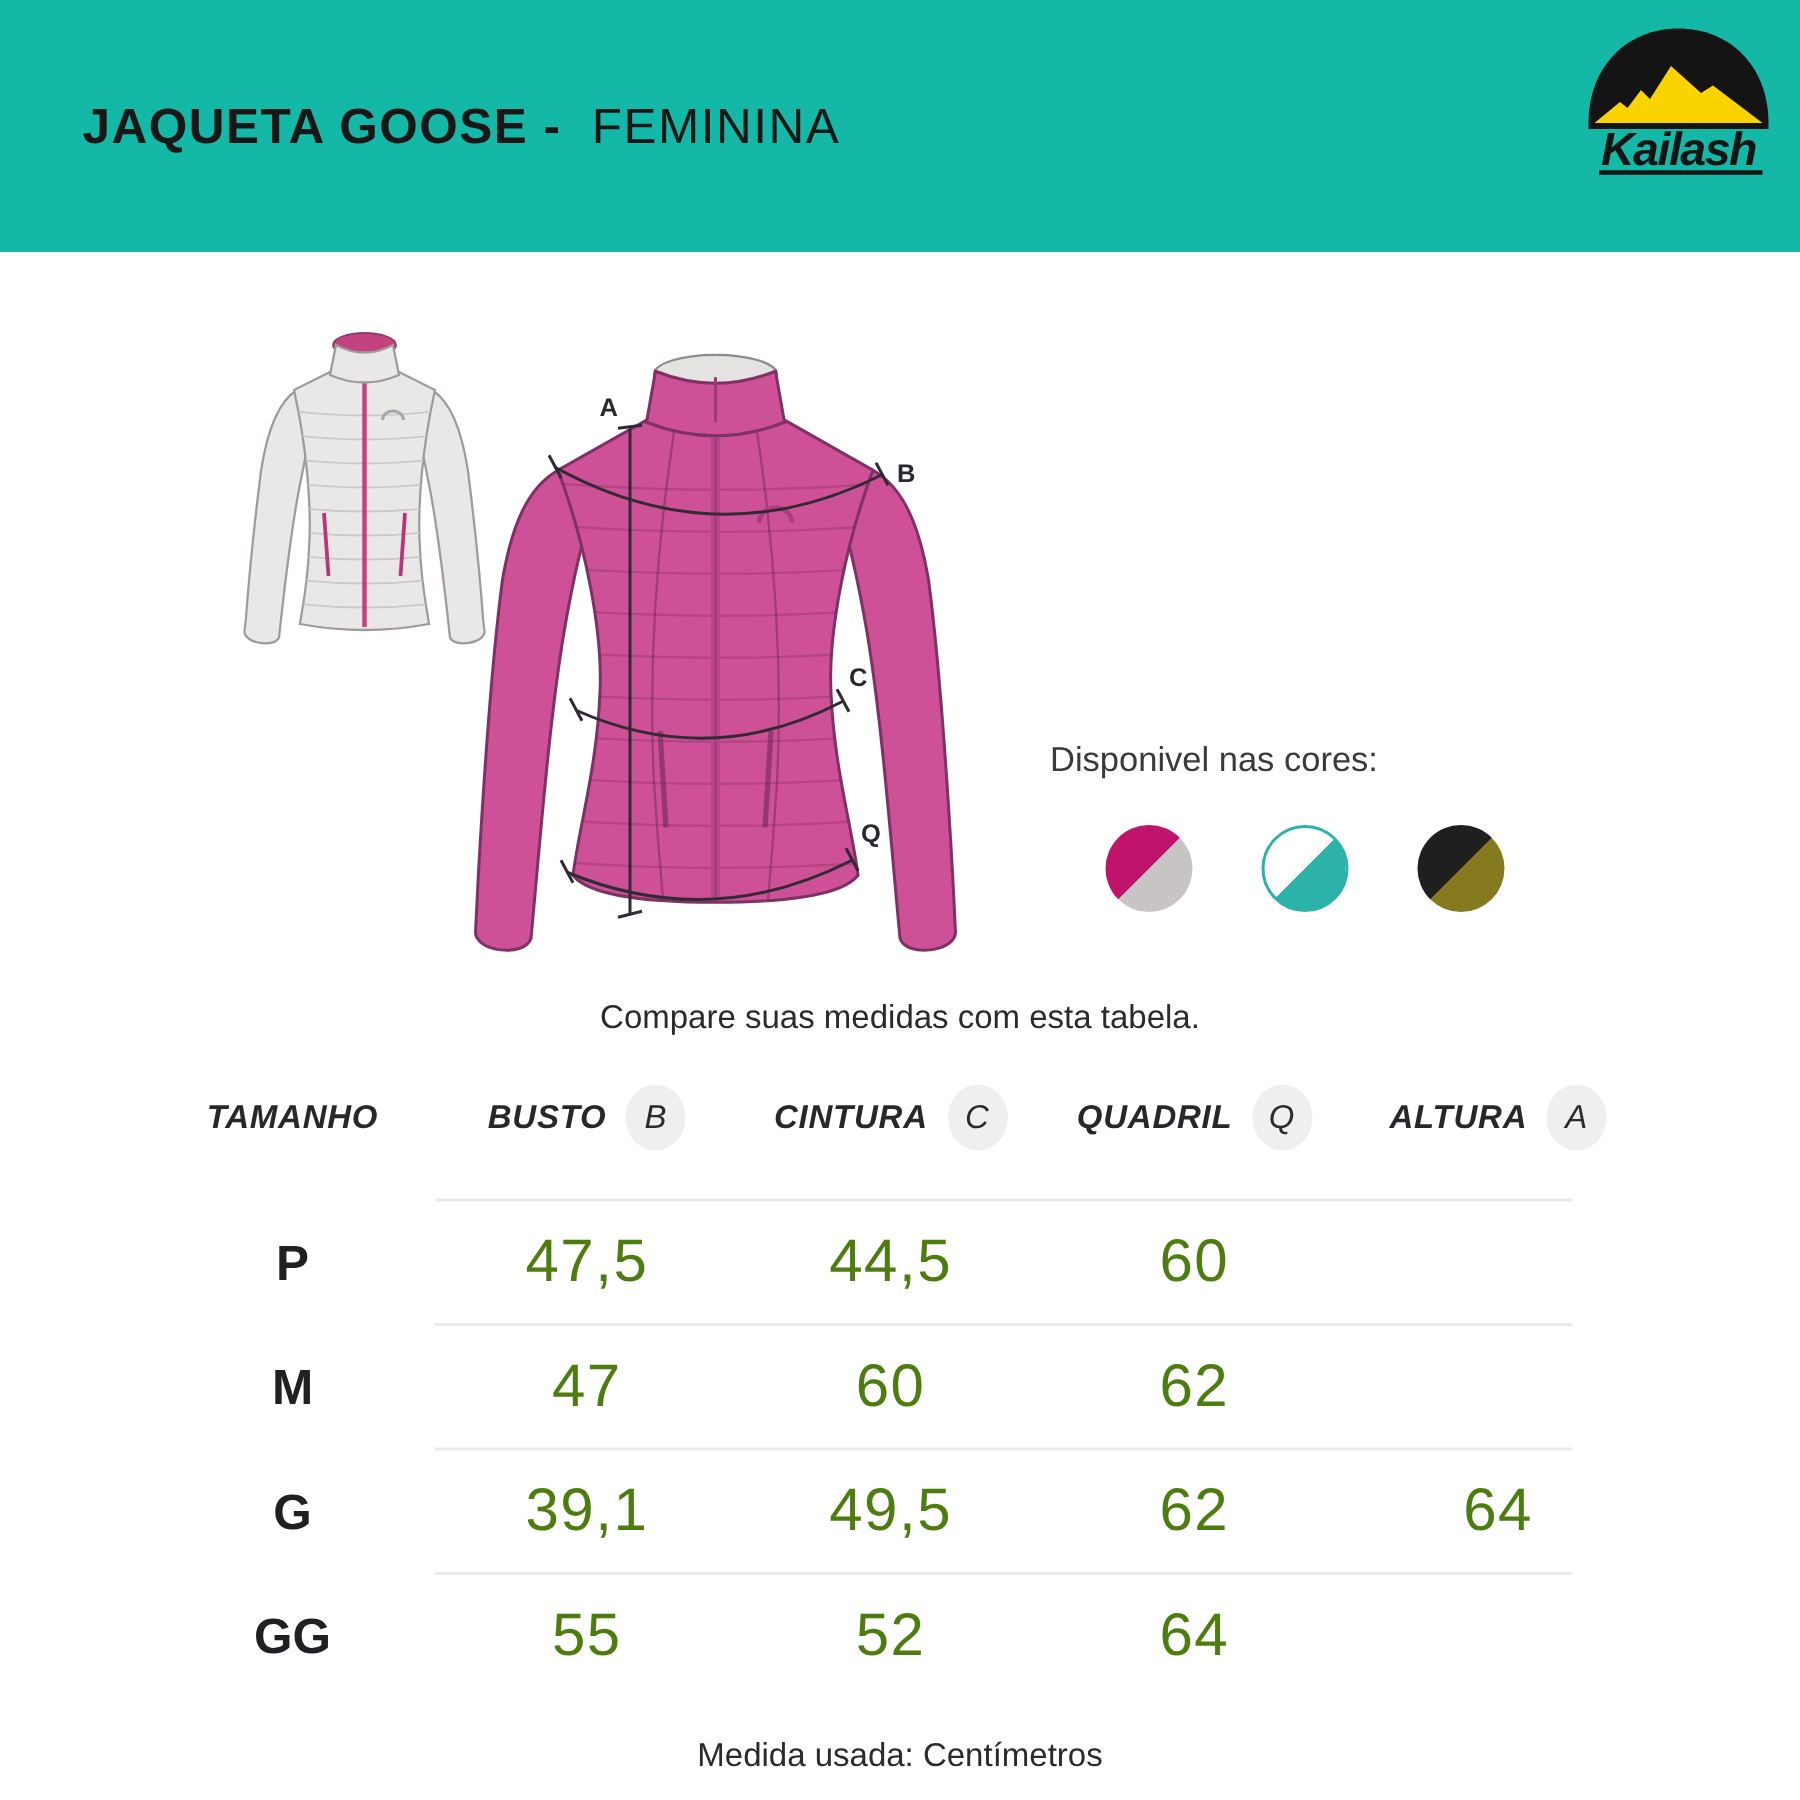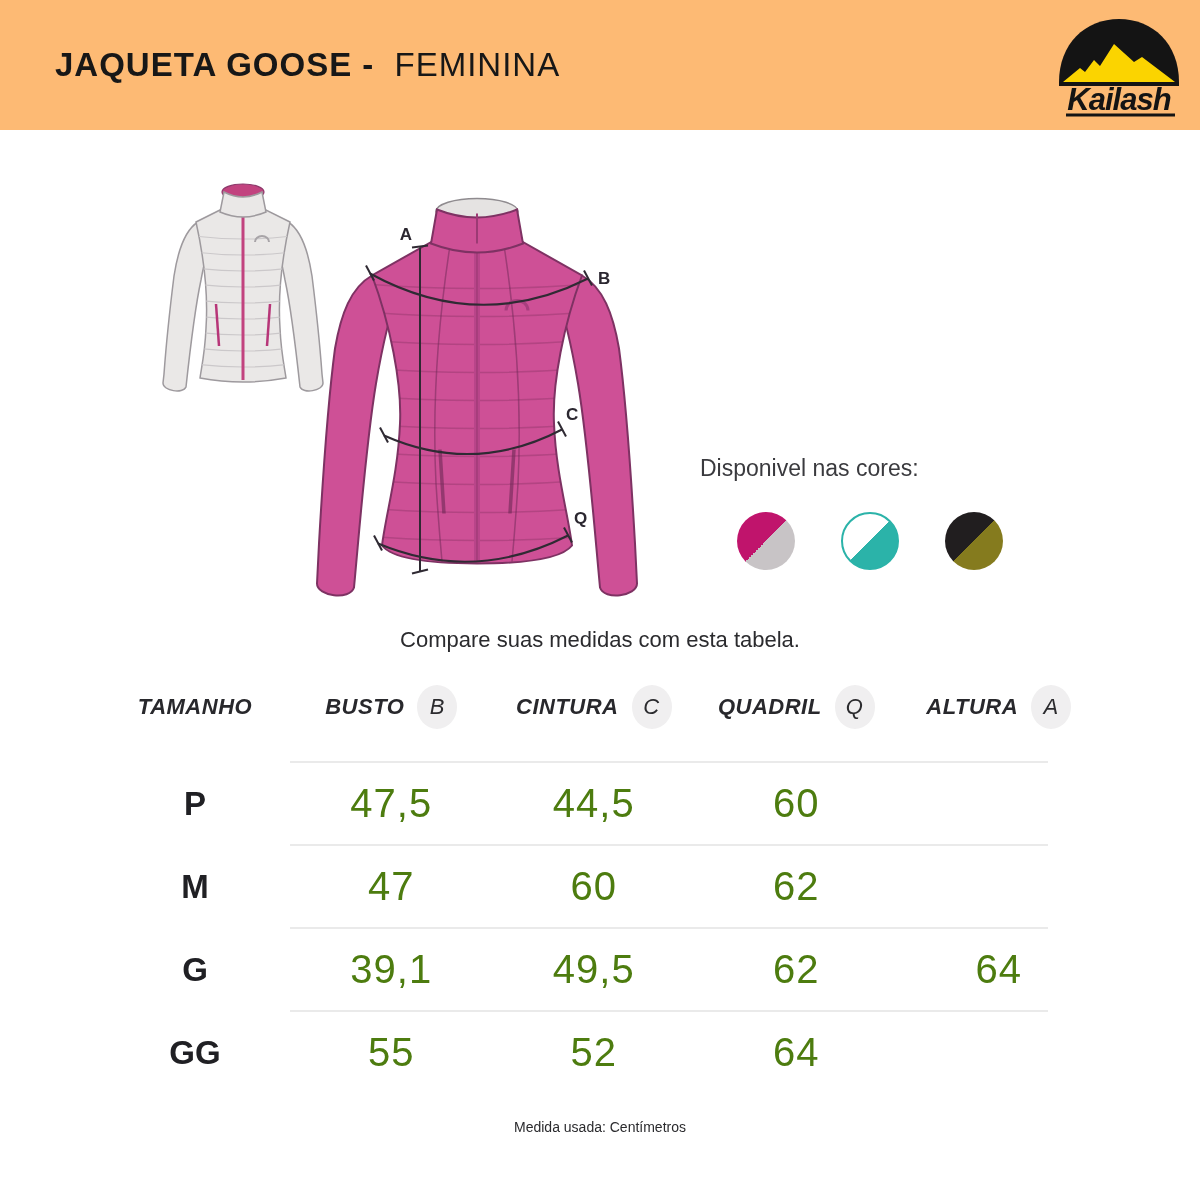--- a/index.html
+++ b/index.html
@@ -4,21 +4,21 @@
 <style>
   * { margin:0; padding:0; box-sizing:border-box; }
   html,body { background:#ffffff; }
   body {
     width:1200px; height:1200px; margin:0 auto; position:relative;
     font-family:"Liberation Sans", sans-serif; color:#2b2b2e; overflow:hidden;
   }
 
   
   .header {
-    height:130px; background:#fdba74; position:relative;
+    height:168px; background:#14b8a6; position:relative;
     display:flex; align-items:center;
   }
   .title { padding-left:55px; font-size:33px; letter-spacing:1px; color:#171717; white-space:nowrap; }
   .title .bold  { font-weight:800; }
   .title .light { font-weight:500; margin-left:10px; }
   .logo { position:absolute; right:16px; top:12px; width:130px; height:106px; }
 
   
   .hero { position:relative; height:495px; }
   .jacket-small { position:absolute; left:148px; top:48px; width:190px; height:220px; }
@@ -41,21 +41,21 @@
   .marker-circle {
     width:40px; height:44px; border-radius:50%; background:#f0eff0;
     display:flex; align-items:center; justify-content:center;
     font-size:22px; font-weight:500; color:#2b2b2e;
   }
   .rule { height:2px; background:#eaeaea; margin-left:190px; width:758px; }
   .rule-first { margin-top:26px; }
   .t-row { display:grid; grid-template-columns:190px repeat(4,1fr); align-items:center; height:81px; }
   .size-cell { text-align:center; font-size:33px; font-weight:700; color:#202024; }
   .val-cell  { text-align:center; font-size:40px; font-weight:400; color:#4d7c0f; letter-spacing:1px; }
-  .footnote { text-align:center; font-size:14px; font-weight:500; color:#2b2b2e; margin-top:26px; }
+  .footnote { text-align:center; font-size:22px; font-weight:500; color:#2b2b2e; margin-top:26px; }
 
   svg text { font-family:"Liberation Sans", sans-serif; }
 </style>
 </head>
 <body>
 
 <div class="header">
   <div class="title">
     <span class="bold">JAQUETA GOOSE -</span>
     <span class="light">FEMININA</span>

